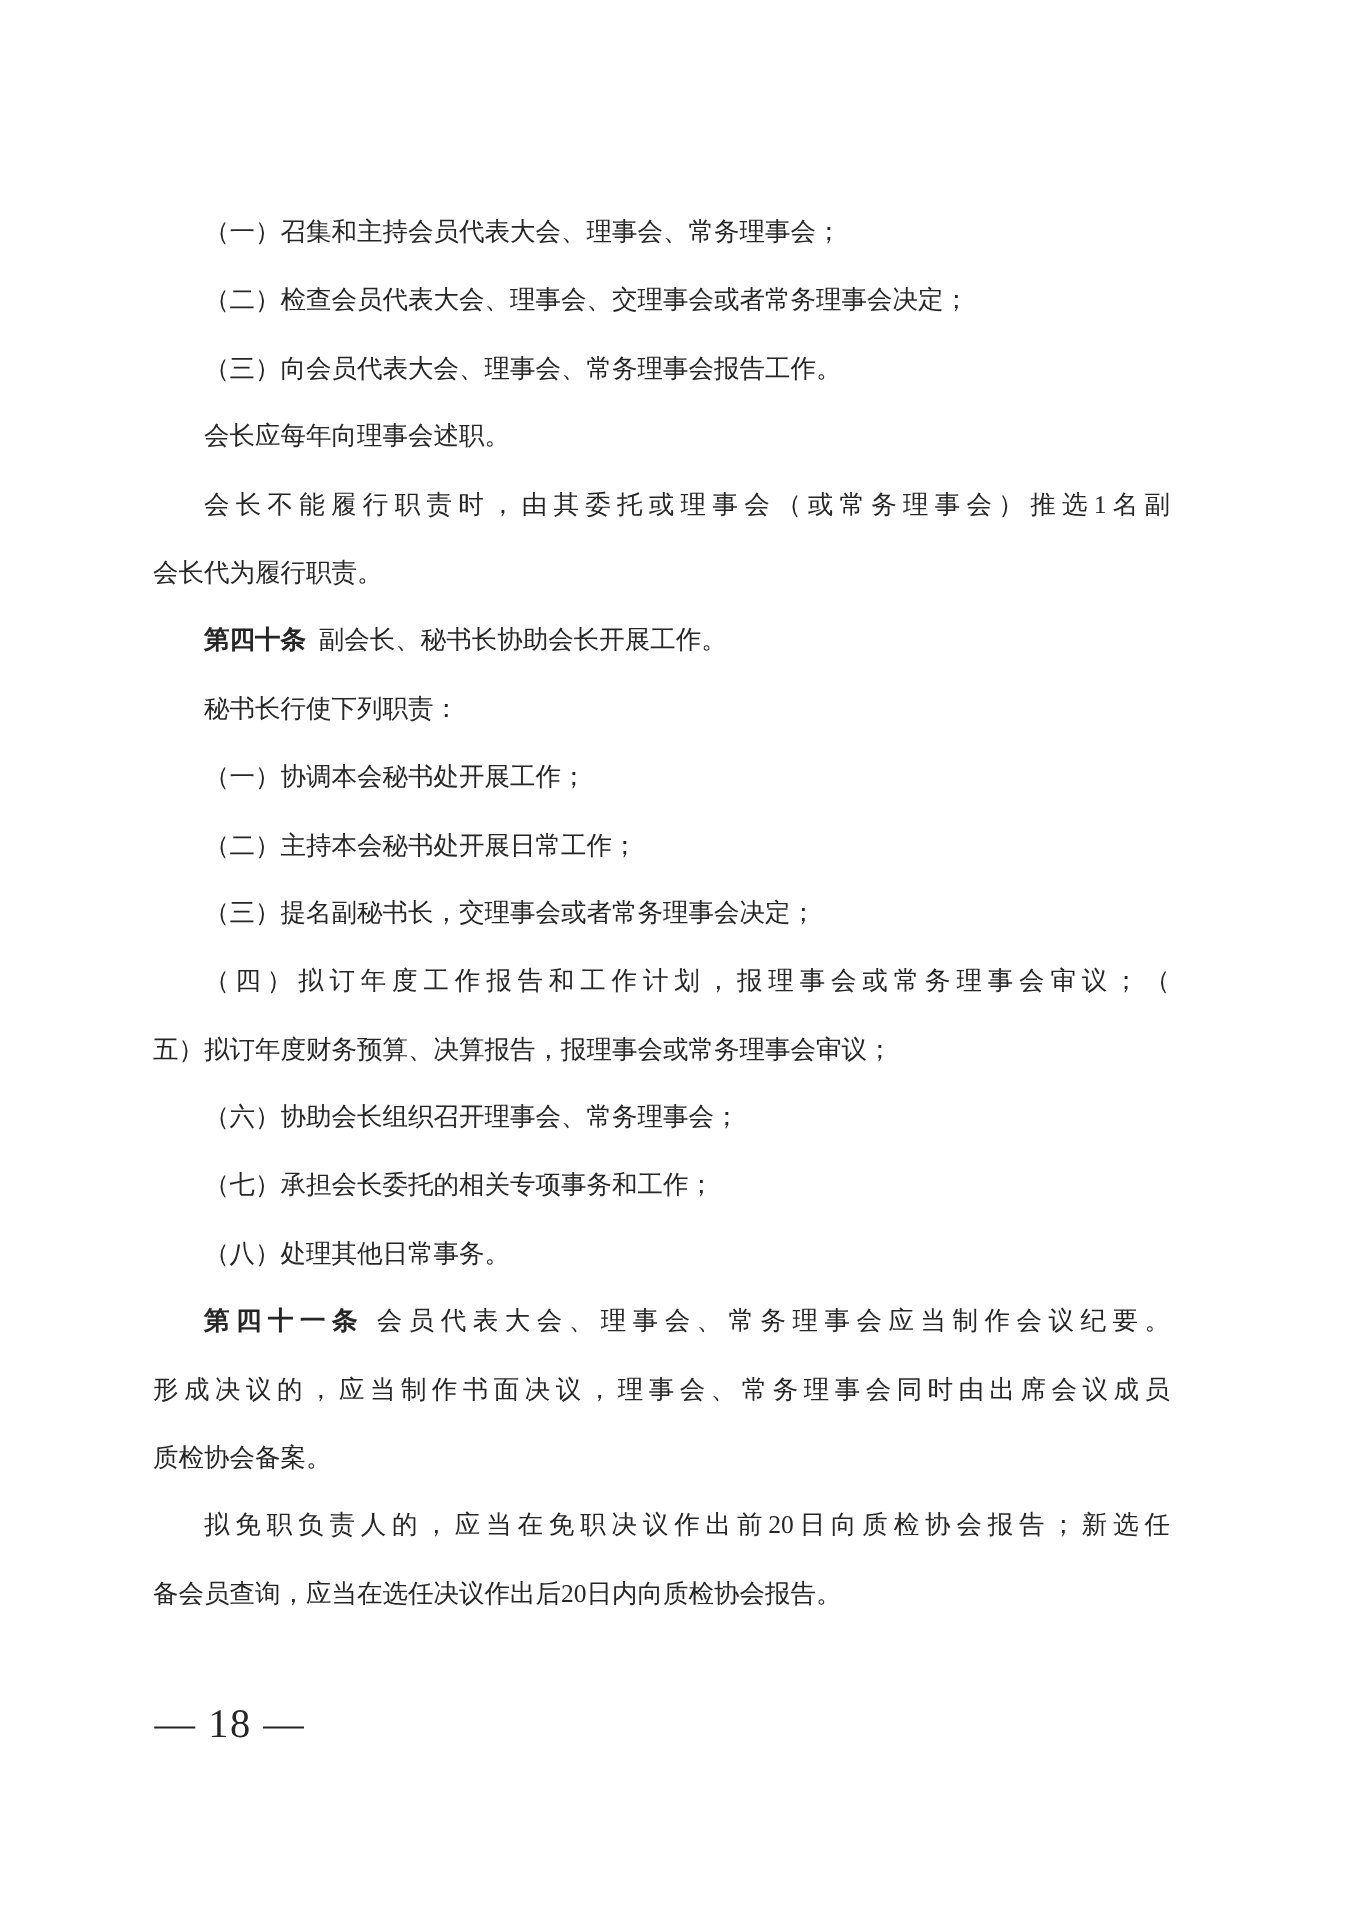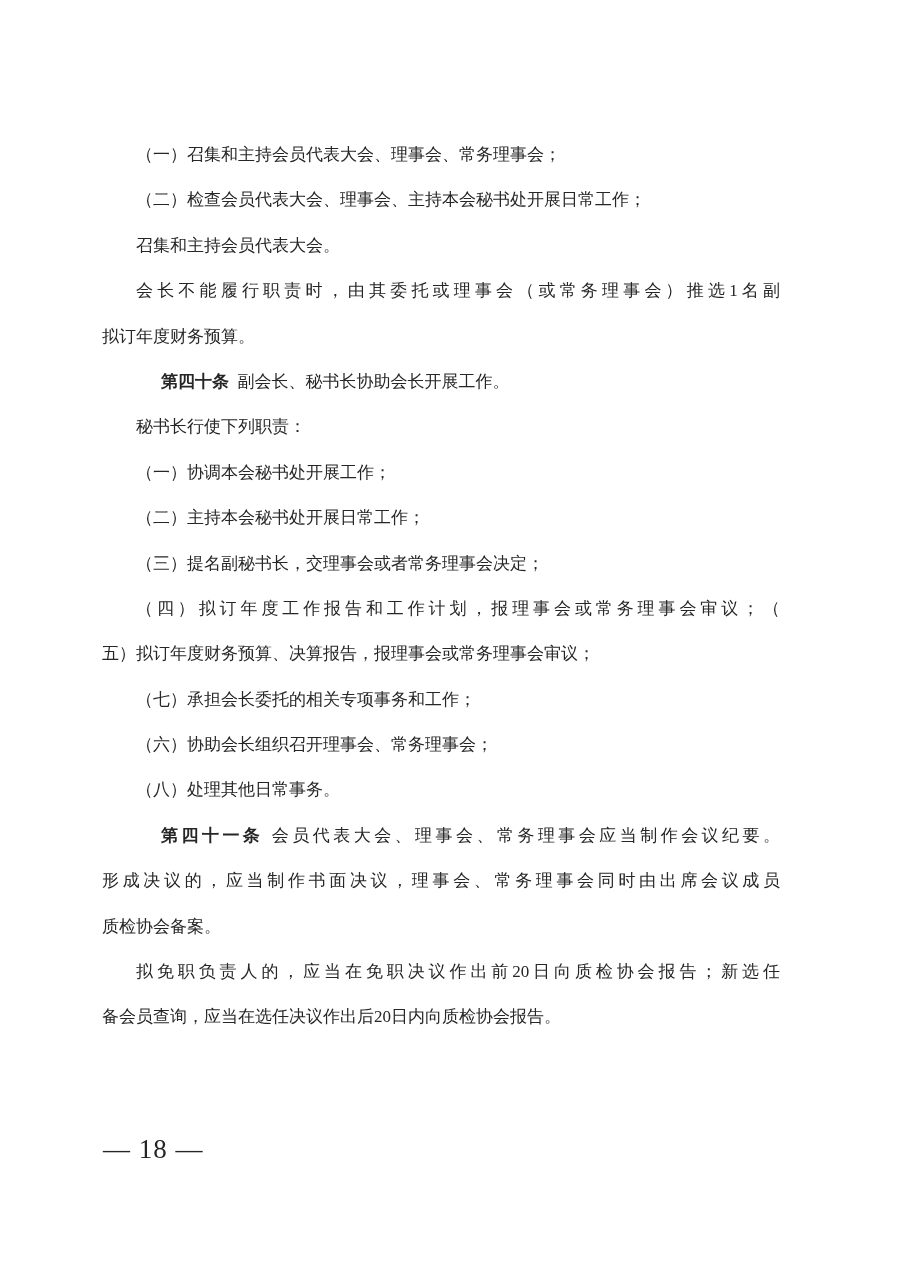--- a/index.html
+++ b/index.html
@@ -34,51 +34,51 @@
   }
   .line.justify {
     white-space: normal;
     text-align: justify;
     text-align-last: justify;
     text-justify: inter-character;
   }
   .article-no {
     font-weight: bold;
     margin-right: 0.5em;
-    margin-left: 25px;
   }
   .footer {
     position: absolute;
     left: 103px;
     top: 1134px;
     font-size: 27px;
     line-height: 30px;
     letter-spacing: 1px;
     color: #262626;
   }
 </style>
 </head>
 <body>
 
 <div class="page">
   <div class="doc-body">
       <div class="line indent">（一）召集和主持会员代表大会、理事会、常务理事会；</div>
-      <div class="line indent">（二）检查会员代表大会、理事会、主持本会秘书处开展日常工作；</div>
-      <div class="line indent">召集和主持会员代表大会。</div>
+      <div class="line indent">（二）检查会员代表大会、理事会、交理事会或者常务理事会决定；</div>
+      <div class="line indent">（三）向会员代表大会、理事会、常务理事会报告工作。</div>
+      <div class="line indent">会长应每年向理事会述职。</div>
       <div class="line indent justify">会长不能履行职责时，由其委托或理事会（或常务理事会）推选1名副</div>
-      <div class="line">拟订年度财务预算。</div>
+      <div class="line">会长代为履行职责。</div>
       <div class="line indent"><span class="article-no">第四十条</span>副会长、秘书长协助会长开展工作。</div>
       <div class="line indent">秘书长行使下列职责：</div>
       <div class="line indent">（一）协调本会秘书处开展工作；</div>
       <div class="line indent">（二）主持本会秘书处开展日常工作；</div>
       <div class="line indent">（三）提名副秘书长，交理事会或者常务理事会决定；</div>
       <div class="line indent justify">（四）拟订年度工作报告和工作计划，报理事会或常务理事会审议；（</div>
       <div class="line">五）拟订年度财务预算、决算报告，报理事会或常务理事会审议；</div>
+      <div class="line indent">（六）协助会长组织召开理事会、常务理事会；</div>
       <div class="line indent">（七）承担会长委托的相关专项事务和工作；</div>
-      <div class="line indent">（六）协助会长组织召开理事会、常务理事会；</div>
       <div class="line indent">（八）处理其他日常事务。</div>
       <div class="line indent justify"><span class="article-no">第四十一条</span>会员代表大会、理事会、常务理事会应当制作会议纪要。</div>
       <div class="line justify">形成决议的，应当制作书面决议，理事会、常务理事会同时由出席会议成员</div>
       <div class="line">质检协会备案。</div>
       <div class="line indent justify">拟免职负责人的，应当在免职决议作出前20日向质检协会报告；新选任</div>
       <div class="line">备会员查询，应当在选任决议作出后20日内向质检协会报告。</div>
     </div>
   <div class="footer">
     <span>— 18 —</span>
   </div>

